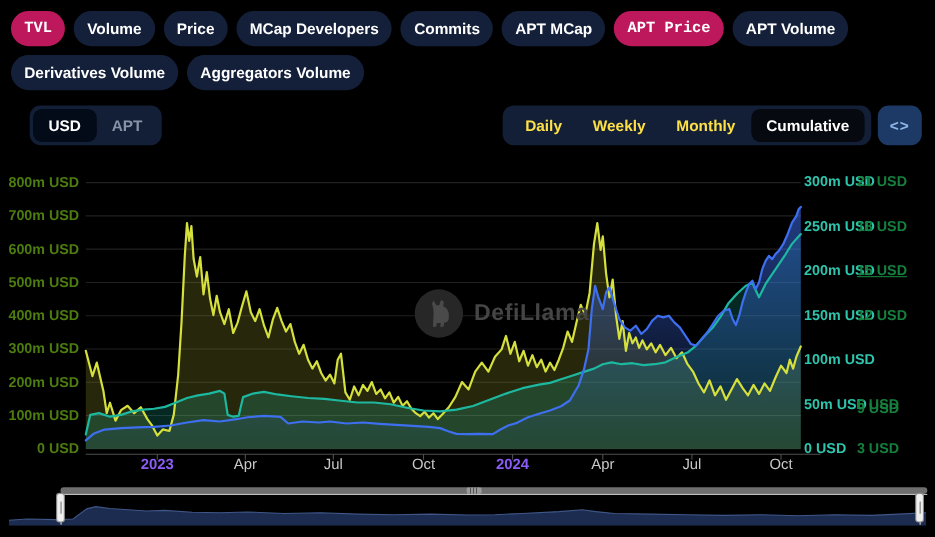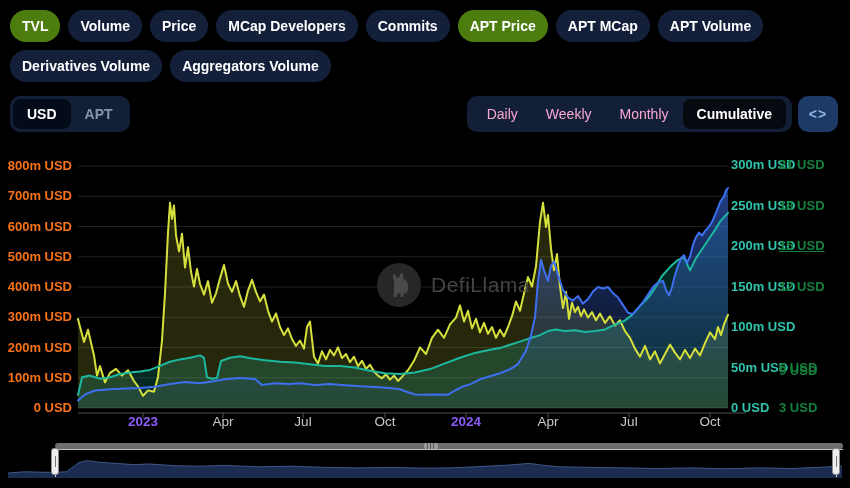--- a/index.html
+++ b/index.html
@@ -3,46 +3,46 @@
 <meta charset="utf-8">
 <style>
   html,body{margin:0;padding:0;background:#000;}
   body{width:850px;height:488px;position:relative;overflow:hidden;
        font-family:"Liberation Sans","DejaVu Sans",sans-serif;-webkit-font-smoothing:antialiased;}
   .tabs{position:absolute;left:10px;display:flex;gap:8px;}
   #tabs-row1{top:10px;}
   #tabs-row2{top:50px;}
   .tab{height:32px;line-height:32px;padding:0 12px;border-radius:16px;font-size:14px;
        font-weight:700;color:#fff;background:#14203a;border:none;cursor:pointer;white-space:nowrap;}
-  .tab.active{background:#4d7c0f;}
-  .controls-row{position:absolute;top:96px;left:10px;right:12px;height:36px;padding-left:14px;}
+  .tab.active{background:#be185d;font-family:Liberation Mono, monospace;}
+  .controls-row{position:absolute;top:96px;left:27px;right:12px;height:36px;padding-left:14px;}
   .toggle{position:absolute;left:0;top:0;height:36px;background:#131f37;border-radius:10px;
           display:flex;align-items:center;padding:0 3px;}
   .toggle .opt{height:30px;line-height:30px;padding:0 14px;border-radius:8px;font-size:14px;
                font-weight:700;color:#8794a8;cursor:pointer;}
   .toggle .opt.selected{background:#040b18;color:#fff;}
   .right-controls{position:absolute;right:0;top:0;display:flex;gap:6px;}
   .period-group{height:36px;background:#131f37;border-radius:10px;display:flex;
                 align-items:center;padding:0 6px;}
-  .period{height:30px;line-height:30px;padding:0 14px;font-size:14px;color:#f9a8d4;
-          border-radius:8px;cursor:pointer;white-space:nowrap;}
+  .period{height:30px;line-height:30px;padding:0 14px;font-size:14px;color:#fde047;
+          border-radius:8px;cursor:pointer;white-space:nowrap;font-weight:bold;}
   .period.selected{background:#06090f;color:#fff;font-weight:700;}
   .embed-btn{width:40px;height:36px;border:none;border-radius:10px;background:#1d3a66;
              color:#8fb6e8;font-weight:700;font-size:14px;cursor:pointer;letter-spacing:1px;
              font-family:"Liberation Sans",sans-serif;}
   #chart-svg{position:absolute;left:0;top:150px;}
   .ylab{position:absolute;font-size:13px;font-weight:700;white-space:nowrap;}
-  .ylab.left{width:72px;text-align:right;color:#f97316;}
+  .ylab.left{width:72px;text-align:right;color:#4d7c0f;}
   .ylab.teal{color:#2fc4ad;}
   .ylab.yellow{color:#15803d;}
   .xlab{position:absolute;font-size:13.5px;color:#c9c9c9;transform:translateX(-50%);white-space:nowrap;}
   .xlab.year{color:#8b5cf6;font-weight:700;}
   .watermark{position:absolute;left:376px;top:262px;display:flex;align-items:center;gap:9px;
              pointer-events:none;}
-  .wm-text{font-size:21px;font-weight:400;color:#454545;letter-spacing:.5px;}
+  .wm-text{font-size:21px;font-weight:700;color:#454545;letter-spacing:.5px;}
   .scrollbar{position:absolute;left:55px;top:443px;width:788px;height:6px;background:#6e6e6e;
              border-radius:3px;cursor:pointer;}
   .grip{position:absolute;left:369px;top:0;width:14px;height:6px;border-radius:2px;background:#9b9b9b;
         background-image:repeating-linear-gradient(90deg,#555 0,#555 1px,transparent 1px,transparent 3px);
         background-position:3px 0;background-size:9px 6px;background-repeat:no-repeat;}
   .nav-outline{position:absolute;left:55px;top:449px;width:788px;height:1px;background:#bfbfbf;}
   #nav-svg{position:absolute;left:8px;top:450px;}
   .handle{position:absolute;top:448px;width:8px;height:27px;background:#efefef;border:1px solid #8a8a8a;
           border-radius:3px;box-sizing:border-box;cursor:ew-resize;z-index:3;}
   .handle::after{content:"";position:absolute;left:2.5px;top:7px;width:1px;height:11px;background:#777;}
@@ -52,22 +52,22 @@
 </style>
 </head>
 <body>
 
 <div id="tabs-row1" class="tabs">
     <button class="tab active">TVL</button>
     <button class="tab">Volume</button>
     <button class="tab">Price</button>
     <button class="tab">MCap Developers</button>
     <button class="tab">Commits</button>
+    <button class="tab">APT MCap</button>
     <button class="tab active">APT Price</button>
-    <button class="tab">APT MCap</button>
     <button class="tab">APT Volume</button>
   </div>
 <div id="tabs-row2" class="tabs">
     <button class="tab">Derivatives Volume</button>
     <button class="tab">Aggregators Volume</button>
   </div>
 
 <div class="controls-row">
   <div id="currency-toggle" class="toggle">
       <span class="opt selected">USD</span>

